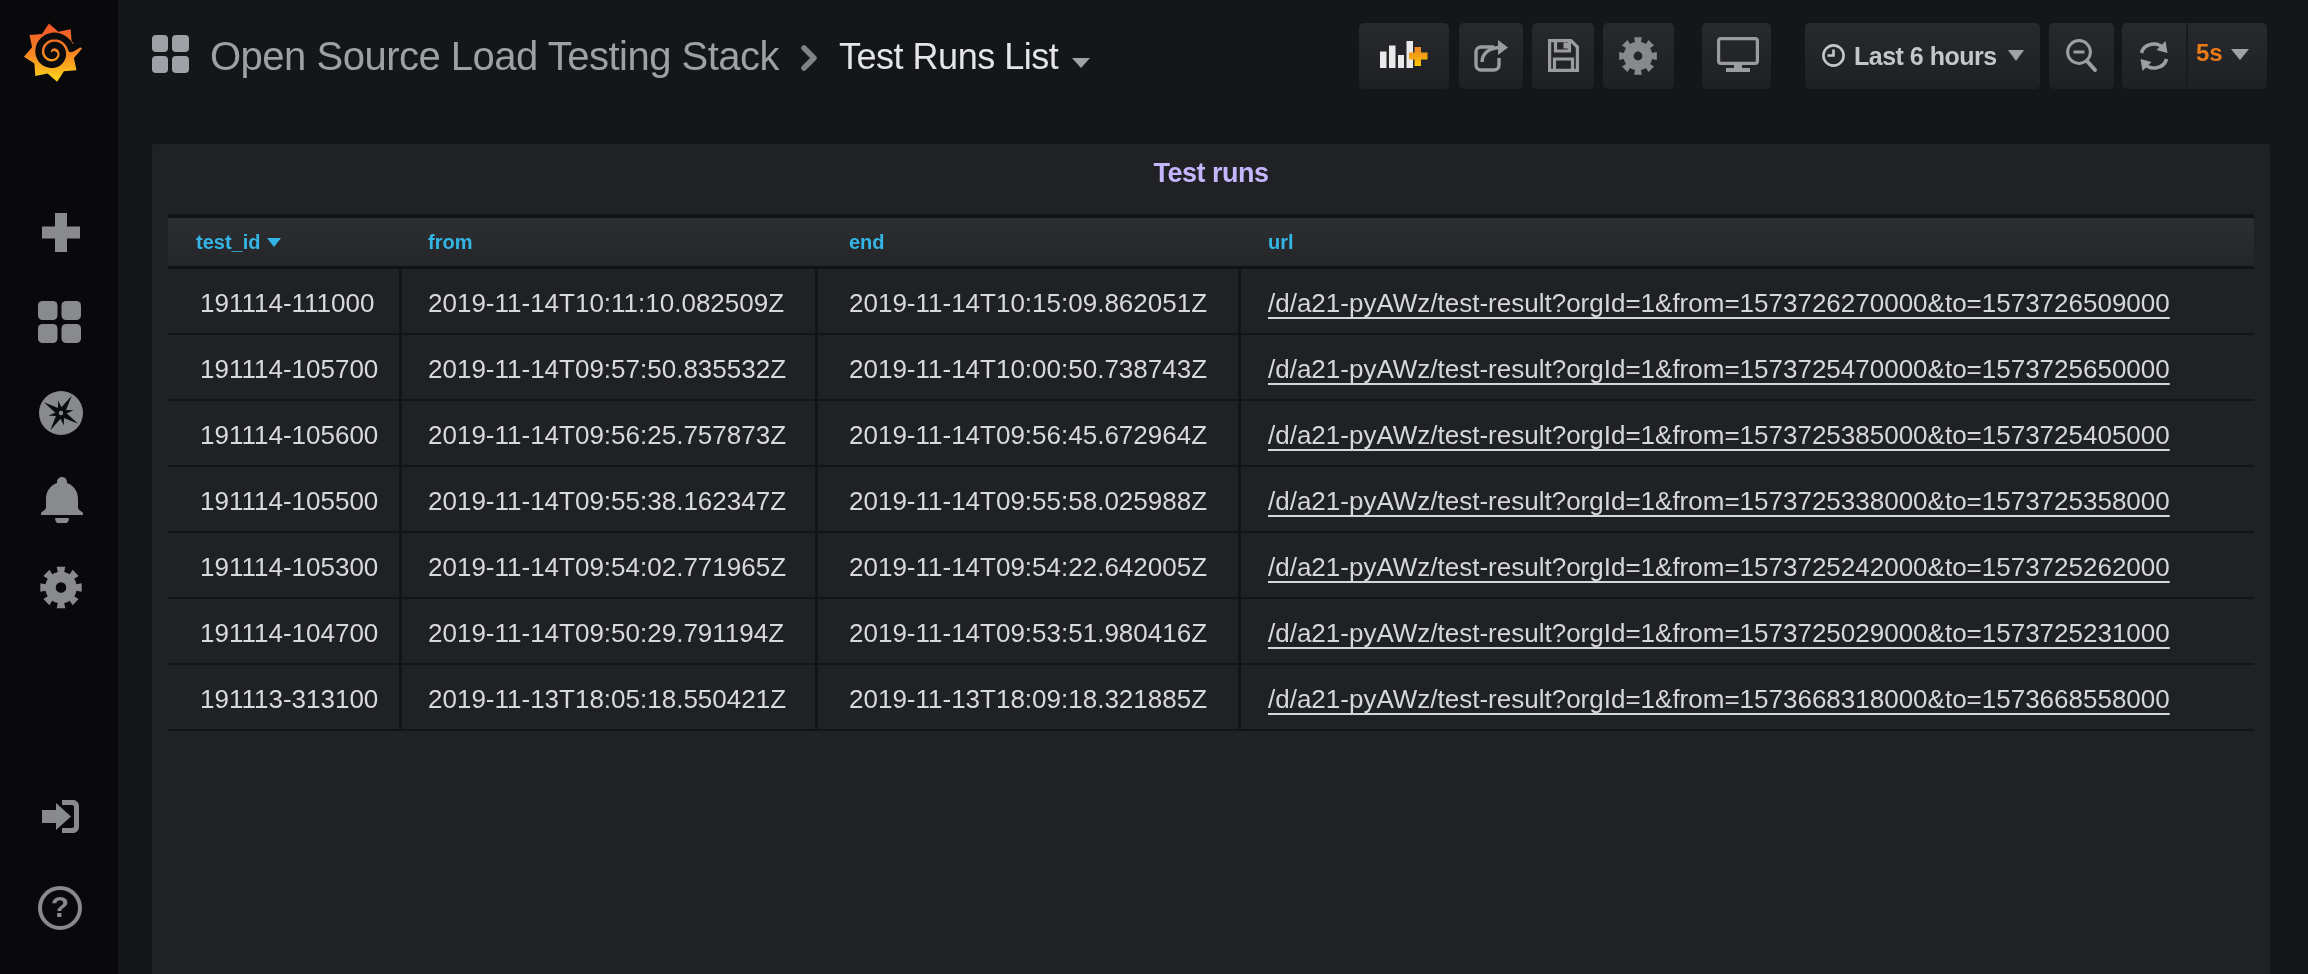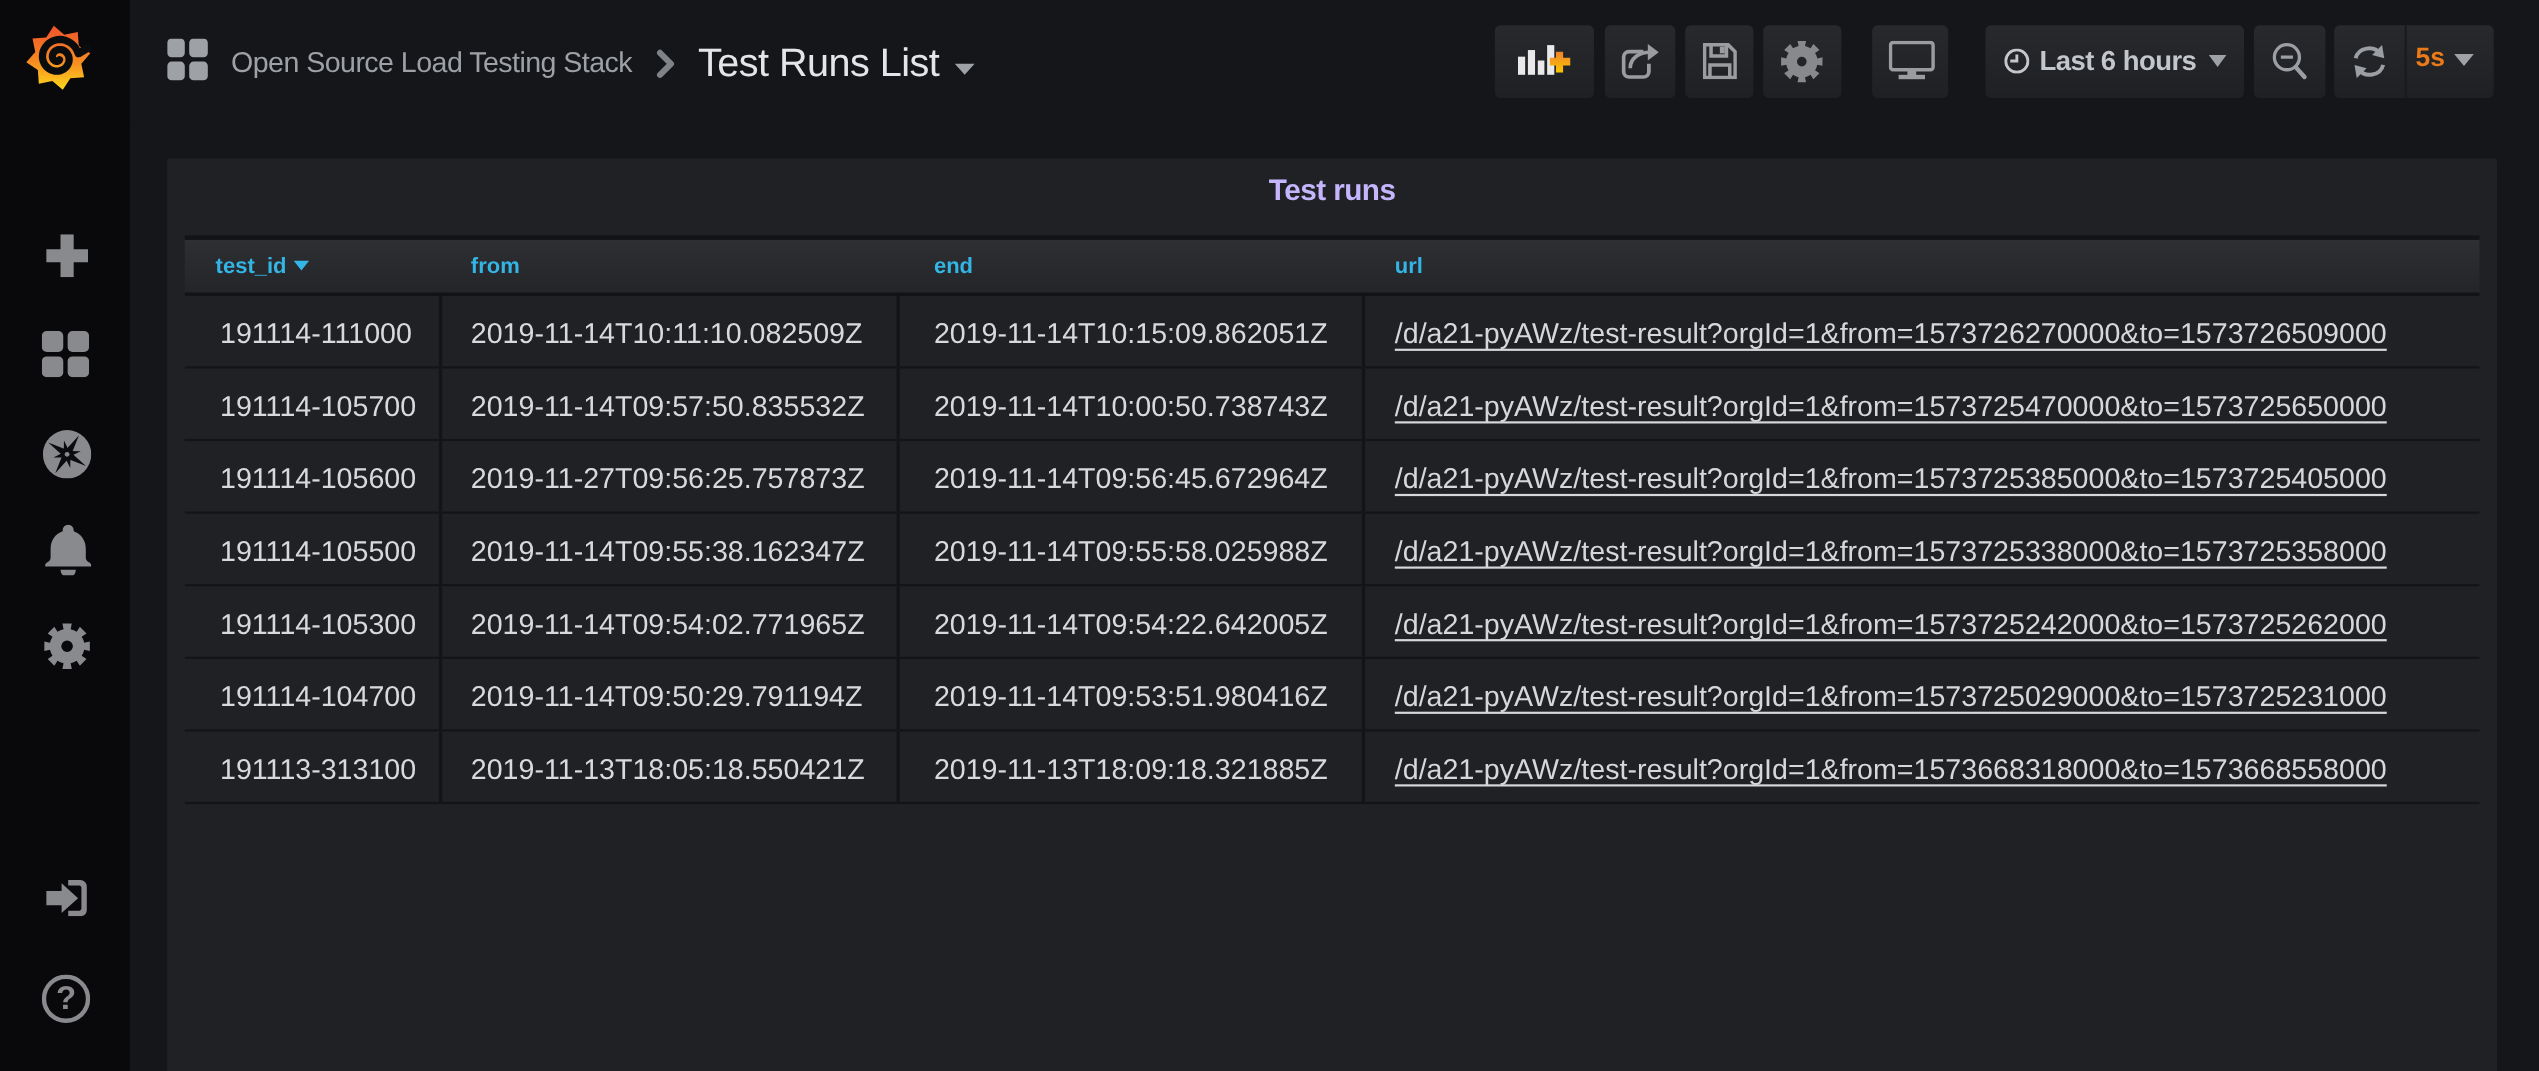--- a/index.html
+++ b/index.html
@@ -4,21 +4,21 @@
 <style>
 * { margin:0; padding:0; box-sizing:border-box; }
 html,body { width:2308px; height:974px; background:#151619; font-family:"Liberation Sans",sans-serif; overflow:hidden; }
 #root { position:absolute; left:0; top:0; width:2308px; height:974px; }
 .abs { position:absolute; }
 
 #sidebar { left:0; top:0; width:118px; height:974px; background:#09090b; }
 
 #navbar { left:118px; top:0; width:2190px; height:113px; background:#151619; }
 #crumb { left:34px; top:0px; height:113px; display:flex; align-items:center; }
-#crumbtxt1 { font-size:26px; letter-spacing:-0.5px; color:#9da0a5; margin-left:21px; }
+#crumbtxt1 { font-size:40px; letter-spacing:-0.5px; color:#9da0a5; margin-left:21px; }
 #crumbtxt2 { font-size:36px; letter-spacing:-0.5px; color:#e4e5e7; }
 .navbtn { position:absolute; top:23px; height:66px; border-radius:5px;
   background:linear-gradient(180deg,#28292d 0%,#1f2023 100%);padding-left:44px; }
 
 #panel { left:152px; top:144px; width:2118px; height:830px; background:#202124; border-radius:3px 3px 0 0; }
 #ptitle { left:0; top:14px; width:2118px; text-align:center; font-size:27px; font-weight:bold; letter-spacing:-0.5px; color:#c4b5fd; }
 
 #thead { left:16px; top:70px; width:2086px; height:55px;
   border-top:4px solid #121316; border-bottom:3px solid #121316;
   background:linear-gradient(180deg,#2e2f33 0%,#242528 100%);
@@ -210,21 +210,21 @@
           <div class="c c4"><a>/d/a21-pyAWz/test-result?orgId=1&amp;from=1573726270000&amp;to=1573726509000</a></div>
         </div>
       <div class="row">
           <div class="c c1">191114-105700</div>
           <div class="c c2">2019-11-14T09:57:50.835532Z</div>
           <div class="c c3">2019-11-14T10:00:50.738743Z</div>
           <div class="c c4"><a>/d/a21-pyAWz/test-result?orgId=1&amp;from=1573725470000&amp;to=1573725650000</a></div>
         </div>
       <div class="row">
           <div class="c c1">191114-105600</div>
-          <div class="c c2">2019-11-27T09:56:25.757873Z</div>
+          <div class="c c2">2019-11-14T09:56:25.757873Z</div>
           <div class="c c3">2019-11-14T09:56:45.672964Z</div>
           <div class="c c4"><a>/d/a21-pyAWz/test-result?orgId=1&amp;from=1573725385000&amp;to=1573725405000</a></div>
         </div>
       <div class="row">
           <div class="c c1">191114-105500</div>
           <div class="c c2">2019-11-14T09:55:38.162347Z</div>
           <div class="c c3">2019-11-14T09:55:58.025988Z</div>
           <div class="c c4"><a>/d/a21-pyAWz/test-result?orgId=1&amp;from=1573725338000&amp;to=1573725358000</a></div>
         </div>
       <div class="row">

